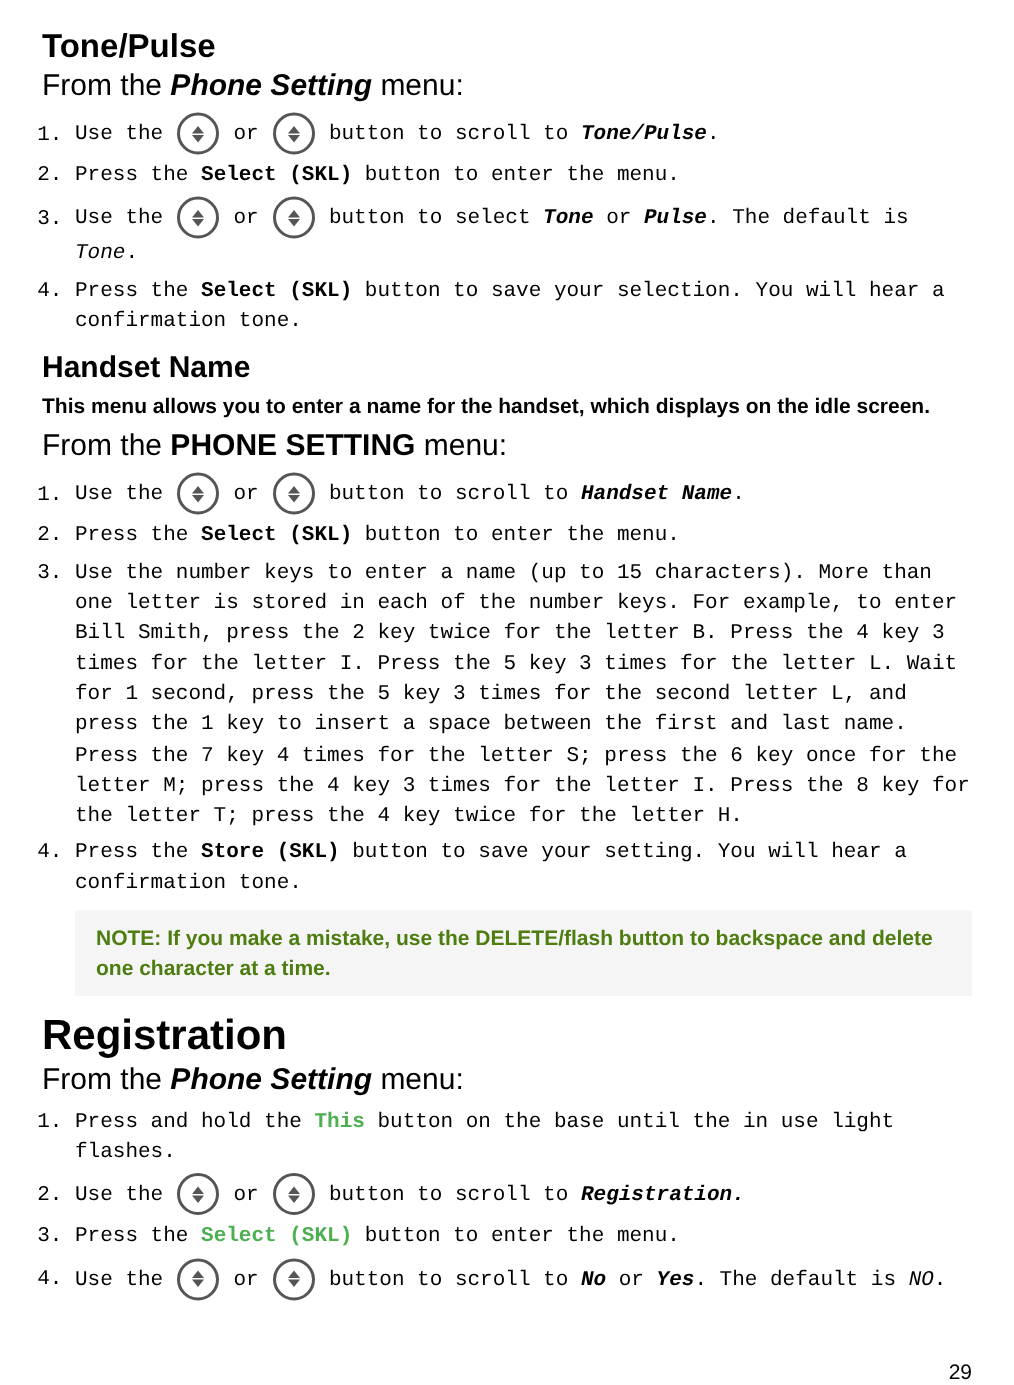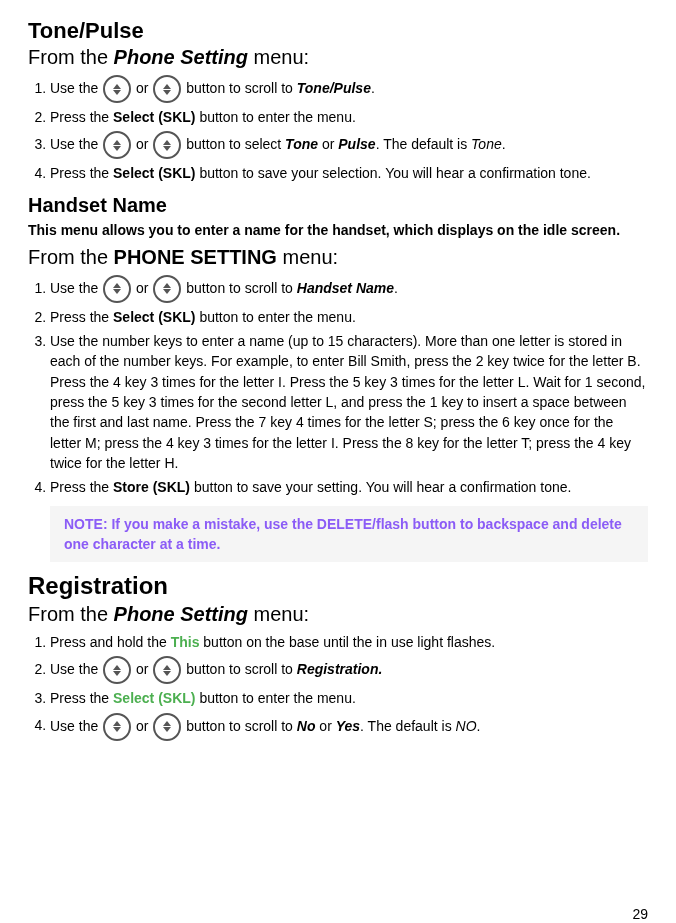--- a/index.html
+++ b/index.html
@@ -33,20 +33,21 @@
     }
 
     .from-menu .menu-name {
       font-style: italic;
       font-weight: bold;
     }
 
     ol {
       margin-left: 22px;
       margin-bottom: 8px;
+      font-family: Liberation Mono, monospace;
     }
 
     ol li {
       font-size: 14px;
       color: #000000;
       margin-bottom: 4px;
       line-height: 1.45;
     }
 
     .bold {
@@ -68,21 +69,21 @@
       color: #4caf50;
     }
 
     .note-box {
       background: #f5f5f5;
       border-left: none;
       margin: 8px 0 8px 22px;
       padding: 8px 14px;
       font-size: 14px;
       font-weight: bold;
-      color: #8b5cf6;
+      color: #4d7c0f;
       line-height: 1.45;
     }
 
     .page-number {
       position: absolute;
       bottom: 1px;
       right: 28px;
       font-size: 14px;
       color: #000;
     }
@@ -232,21 +233,21 @@
     <li>
       Press the <span class="bold">Store (SKL)</span> button to save your setting. You will hear a confirmation tone.
     </li>
   </ol>
   <div class="note-box">
     NOTE: If you make a mistake, use the DELETE/flash button to backspace and delete one character at a time.
   </div>
 </section>
 
 <section class="section-gap">
-  <h2 style="font-size:24px;font-weight:bold;margin-bottom:3px;">Registration</h2>
+  <h2 style="font-size:28px;font-weight:bold;margin-bottom:3px;">Registration</h2>
   <p class="from-menu">
     <span>From the </span><span class="menu-name">Phone Setting</span><span> menu:</span>
   </p>
   <ol>
     <li>
       Press and hold the <span class="green-bold">This</span> button on the base until the in use light flashes.
     </li>
     <li>
       <span>Use the </span>
       <span class="redia-icon">

